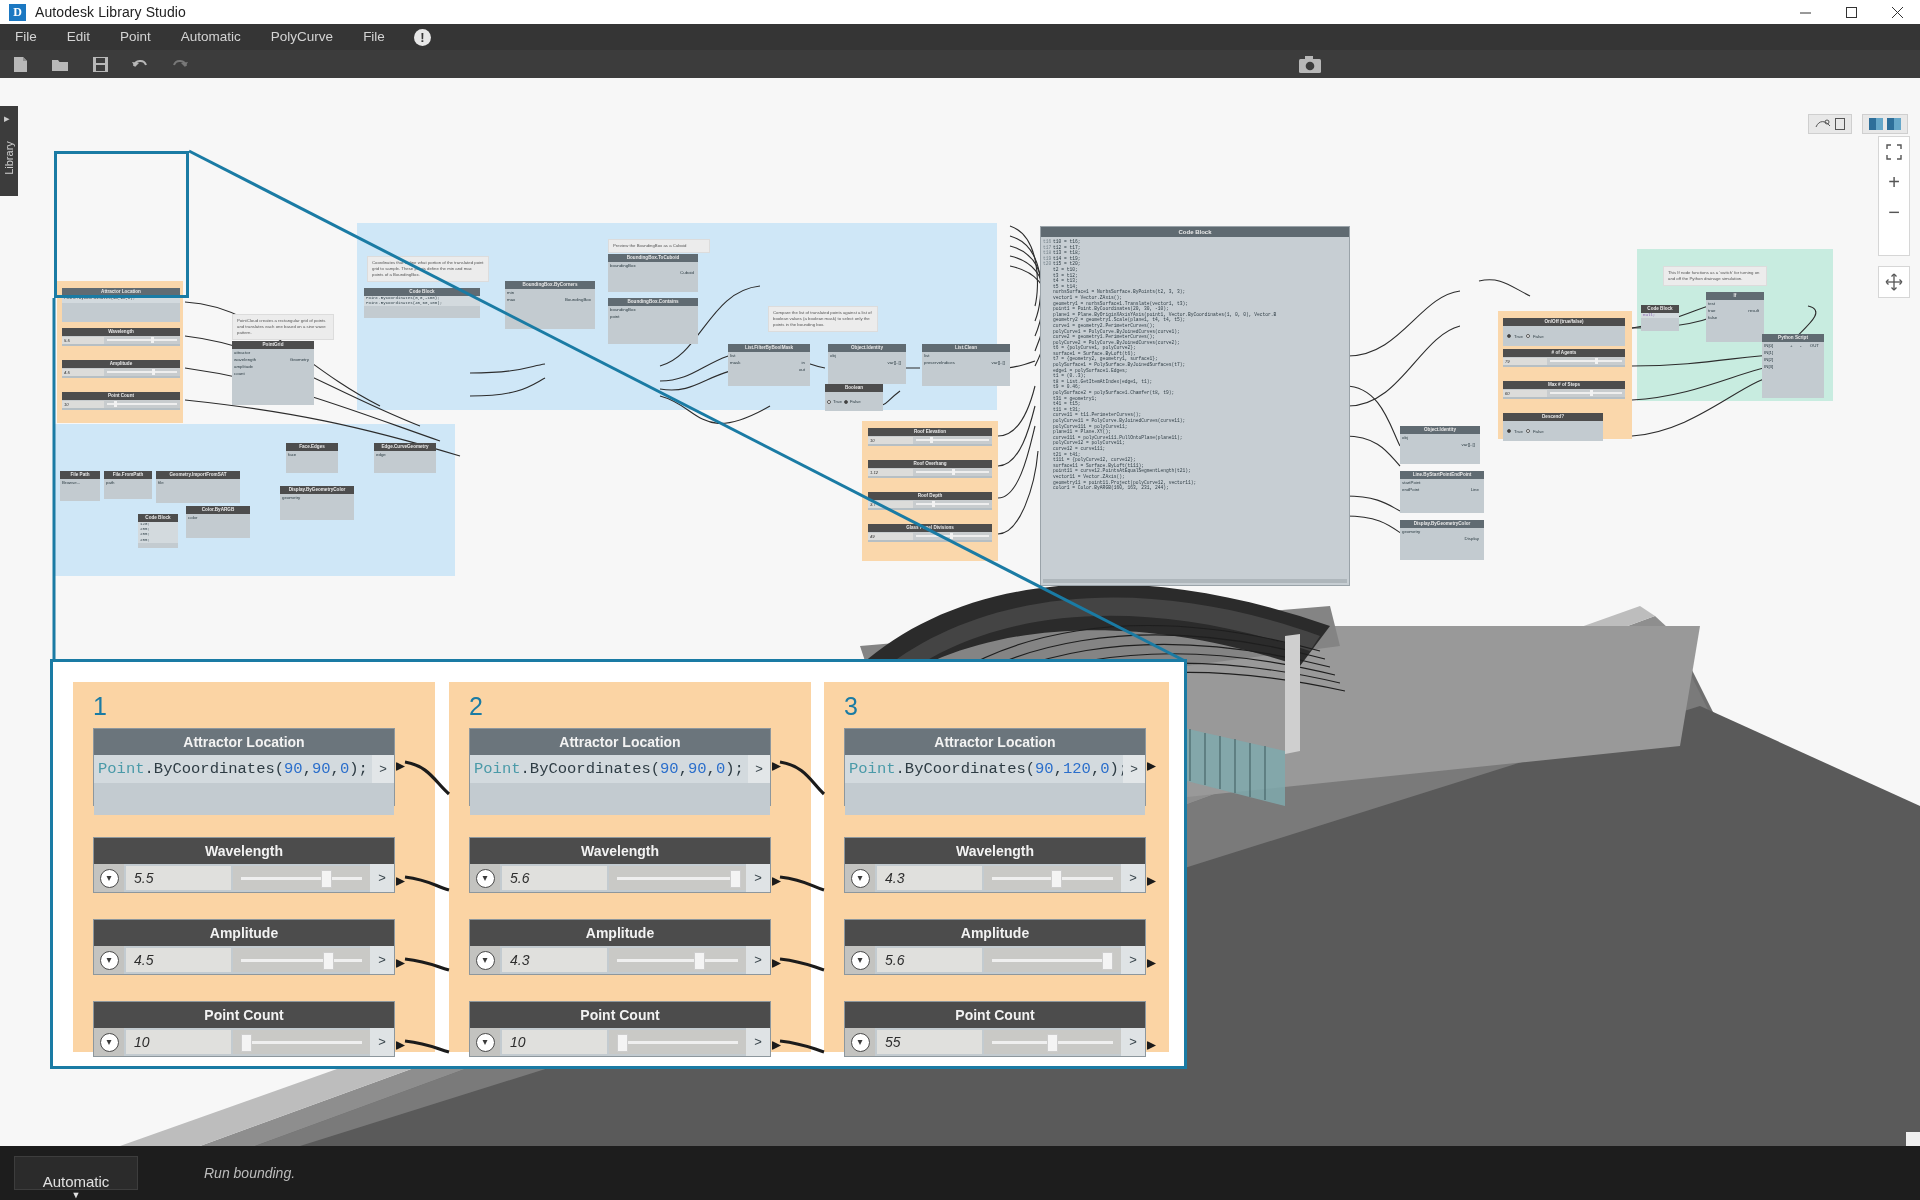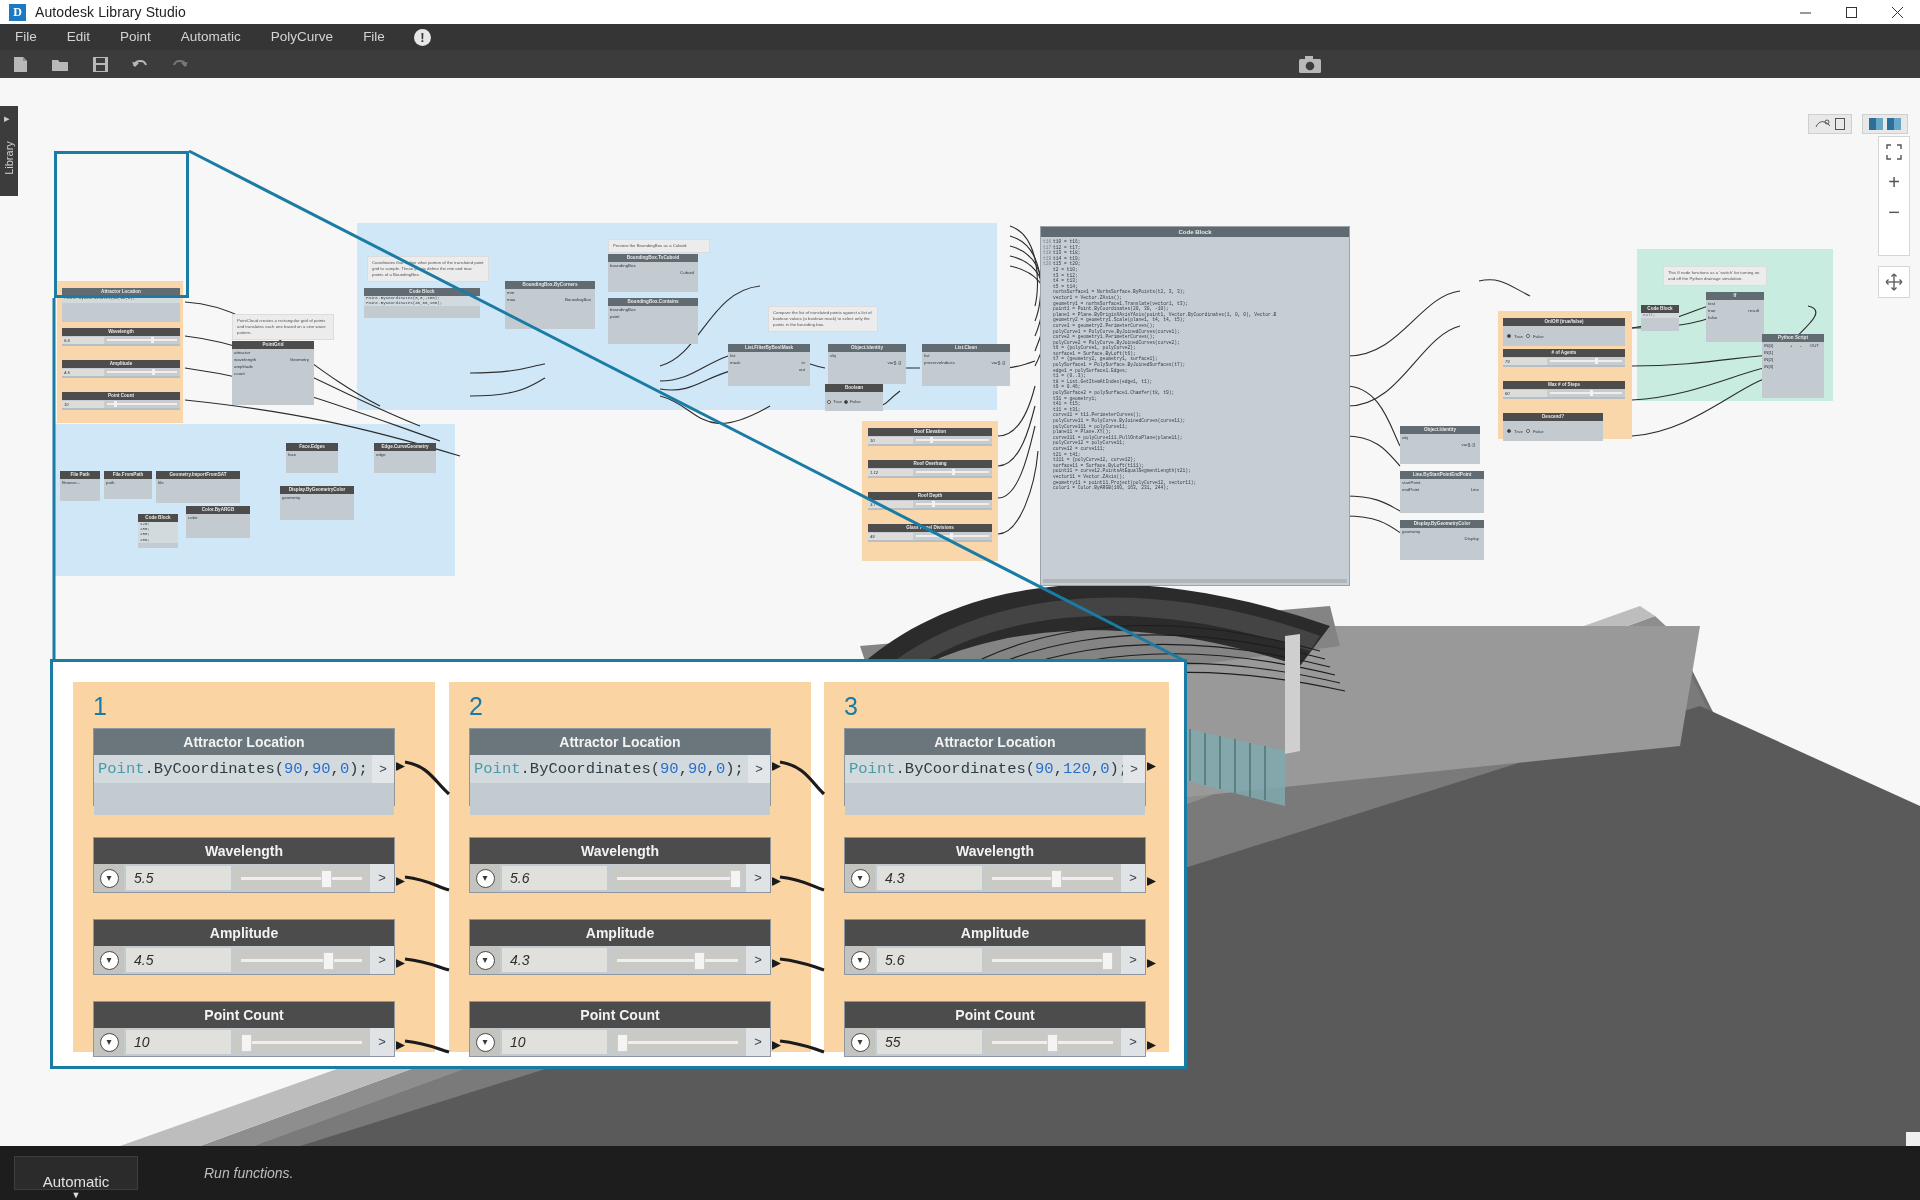--- a/index.html
+++ b/index.html
@@ -1033,16 +1033,16 @@
     </div>
 
     <div class="scroll-corner"></div>
   </div>
 
   <div class="statusbar">
     <div class="run-select">
       <span>Automatic</span>
       <span style="font-size:9px;">▼</span>
     </div>
-    <div class="run-status">Run functions.</div>
+    <div class="run-status">Run bounding.</div>
   </div>
 
 </div>
 
 </body></html>

